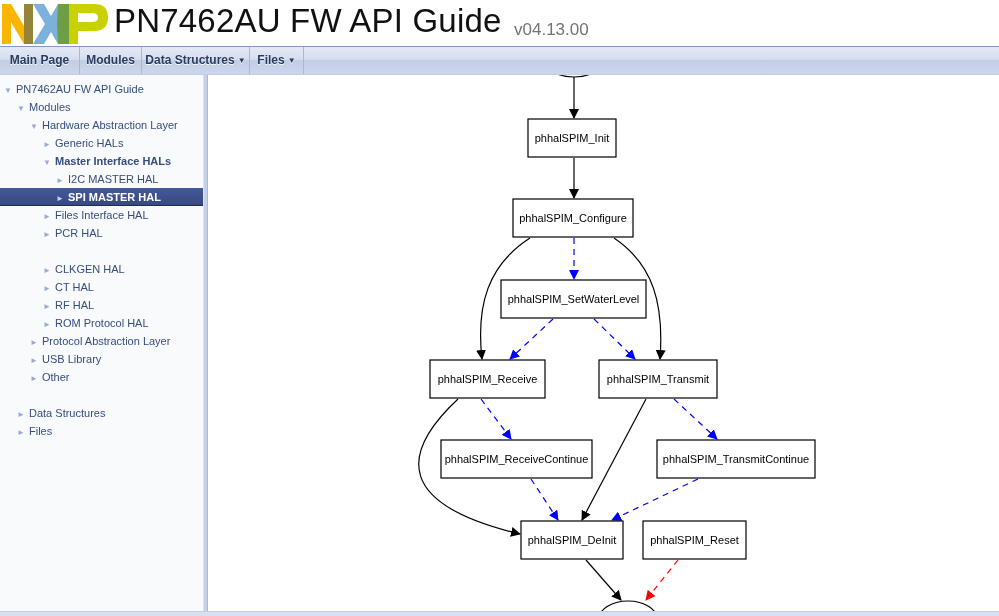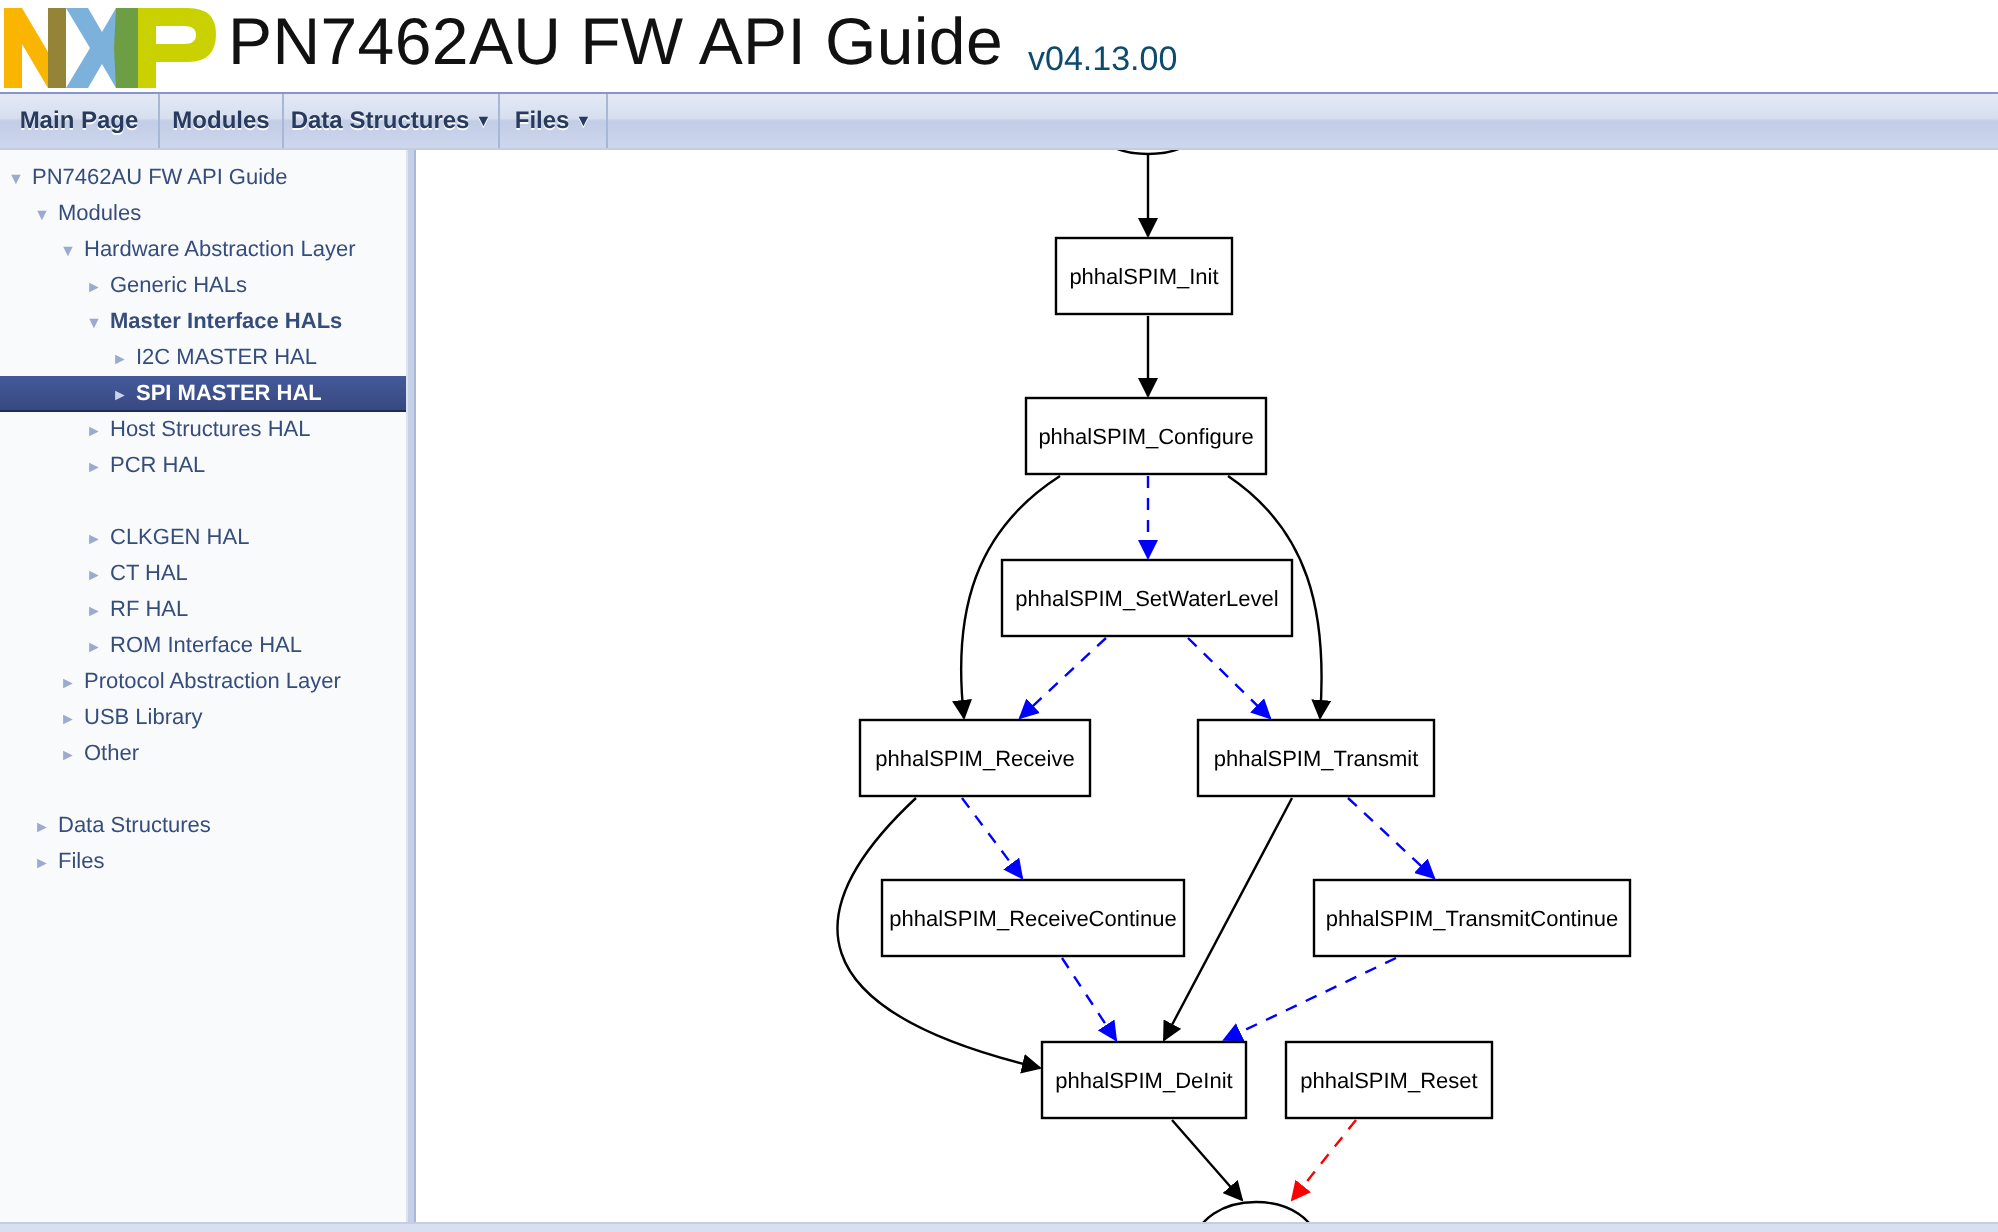--- a/index.html
+++ b/index.html
@@ -1,20 +1,20 @@
 <!DOCTYPE html>
 <html><head>
 <meta charset="utf-8">
 <style>
   html, body { margin:0; padding:0; }
   body { width:999px; height:616px; overflow:hidden; background:#fff; position:relative; font-family:"Liberation Sans", sans-serif; }
   #titlearea { position:absolute; left:0; top:0; width:999px; height:46px; background:#fff; }
   #logo { position:absolute; left:2px; top:4px; width:106px; height:40px; }
   #project-name { position:absolute; left:114px; top:2px; font-size:33px; color:#111; letter-spacing:0.2px; white-space:nowrap; }
-  #project-number { position:absolute; left:514px; top:20px; font-size:17px; color:#0c4a6e; white-space:nowrap; }
+  #project-number { position:absolute; left:514px; top:20px; font-size:17px; color:#737373; white-space:nowrap; }
   #navrow { position:absolute; left:0; top:46px; width:999px; height:29px;
     background:linear-gradient(#e4e9f4 0%, #d6deef 45%, #c2cde6 50%, #cdd6ec 100%);
     border-top:1px solid #8497c7; border-bottom:1px solid #c2cde4; box-sizing:border-box; }
   .navitem { position:absolute; top:0; height:27px; line-height:27px; font-size:12px; font-weight:bold; color:#283a5d; text-align:center; border-right:1px solid #a9b7d7; box-sizing:border-box; text-shadow:0 1px 0 rgba(255,255,255,0.9); }
   .navitem .caret { font-size:8px; margin-left:3px; vertical-align:1px; }
   #side-nav { position:absolute; left:0; top:75px; width:206px; height:541px; background:#f9fafc; }
   #splitbar { position:absolute; left:203px; top:75px; width:5px; height:536px; background:#c6d1e8; border-left:1px solid #dbe2f0; border-right:1px solid #a9b8d9; box-sizing:border-box; }
   .tree-item { position:absolute; left:0; width:203px; height:18px; line-height:18px; font-size:11px; color:#364d7c; white-space:nowrap; }
   .tree-item .arrow { display:inline-block; width:14px; font-size:8px; color:#9caad0; text-align:center; }
   .tree-item.selected { background:linear-gradient(#44599a,#36487f); color:#fff; font-weight:bold; box-shadow:inset 0 -1px 0 #1e2b55; }
@@ -48,26 +48,26 @@
 </div>
 
 <div id="side-nav">
     <div class="tree-item" style="top: 5px;"><span style="display: inline-block; width: 1px;"></span><span class="arrow">▼</span><span style="margin-left: 1px;">PN7462AU FW API Guide</span></div>
     <div class="tree-item" style="top: 23px;"><span style="display: inline-block; width: 14px;"></span><span class="arrow">▼</span><span style="margin-left: 1px;">Modules</span></div>
     <div class="tree-item" style="top: 41px;"><span style="display: inline-block; width: 27px;"></span><span class="arrow">▼</span><span style="margin-left: 1px;">Hardware Abstraction Layer</span></div>
     <div class="tree-item" style="top: 59px;"><span style="display: inline-block; width: 40px;"></span><span class="arrow">►</span><span style="margin-left: 1px;">Generic HALs</span></div>
     <div class="tree-item" style="top: 77px;"><span style="display: inline-block; width: 40px;"></span><span class="arrow">▼</span><span style="margin-left: 1px; font-weight: bold;">Master Interface HALs</span></div>
     <div class="tree-item" style="top: 95px;"><span style="display: inline-block; width: 53px;"></span><span class="arrow">►</span><span style="margin-left: 1px;">I2C MASTER HAL</span></div>
     <div class="tree-item selected" style="top: 113px;"><span style="display: inline-block; width: 53px;"></span><span class="arrow">►</span><span style="margin-left: 1px;">SPI MASTER HAL</span></div>
-    <div class="tree-item" style="top: 131px;"><span style="display: inline-block; width: 40px;"></span><span class="arrow">►</span><span style="margin-left: 1px;">Host Structures HAL</span></div>
+    <div class="tree-item" style="top: 131px;"><span style="display: inline-block; width: 40px;"></span><span class="arrow">►</span><span style="margin-left: 1px;">Files Interface HAL</span></div>
     <div class="tree-item" style="top: 149px;"><span style="display: inline-block; width: 40px;"></span><span class="arrow">►</span><span style="margin-left: 1px;">PCR HAL</span></div>
     <div class="tree-item" style="top: 185px;"><span style="display: inline-block; width: 40px;"></span><span class="arrow">►</span><span style="margin-left: 1px;">CLKGEN HAL</span></div>
     <div class="tree-item" style="top: 203px;"><span style="display: inline-block; width: 40px;"></span><span class="arrow">►</span><span style="margin-left: 1px;">CT HAL</span></div>
     <div class="tree-item" style="top: 221px;"><span style="display: inline-block; width: 40px;"></span><span class="arrow">►</span><span style="margin-left: 1px;">RF HAL</span></div>
-    <div class="tree-item" style="top: 239px;"><span style="display: inline-block; width: 40px;"></span><span class="arrow">►</span><span style="margin-left: 1px;">ROM Interface HAL</span></div>
+    <div class="tree-item" style="top: 239px;"><span style="display: inline-block; width: 40px;"></span><span class="arrow">►</span><span style="margin-left: 1px;">ROM Protocol HAL</span></div>
     <div class="tree-item" style="top: 257px;"><span style="display: inline-block; width: 27px;"></span><span class="arrow">►</span><span style="margin-left: 1px;">Protocol Abstraction Layer</span></div>
     <div class="tree-item" style="top: 275px;"><span style="display: inline-block; width: 27px;"></span><span class="arrow">►</span><span style="margin-left: 1px;">USB Library</span></div>
     <div class="tree-item" style="top: 293px;"><span style="display: inline-block; width: 27px;"></span><span class="arrow">►</span><span style="margin-left: 1px;">Other</span></div>
     <div class="tree-item" style="top: 329px;"><span style="display: inline-block; width: 14px;"></span><span class="arrow">►</span><span style="margin-left: 1px;">Data Structures</span></div>
     <div class="tree-item" style="top: 347px;"><span style="display: inline-block; width: 14px;"></span><span class="arrow">►</span><span style="margin-left: 1px;">Files</span></div>
   </div>
 <div id="splitbar"></div>
 
 <div id="doc-content">
   <svg id="graph" width="791" height="536">

